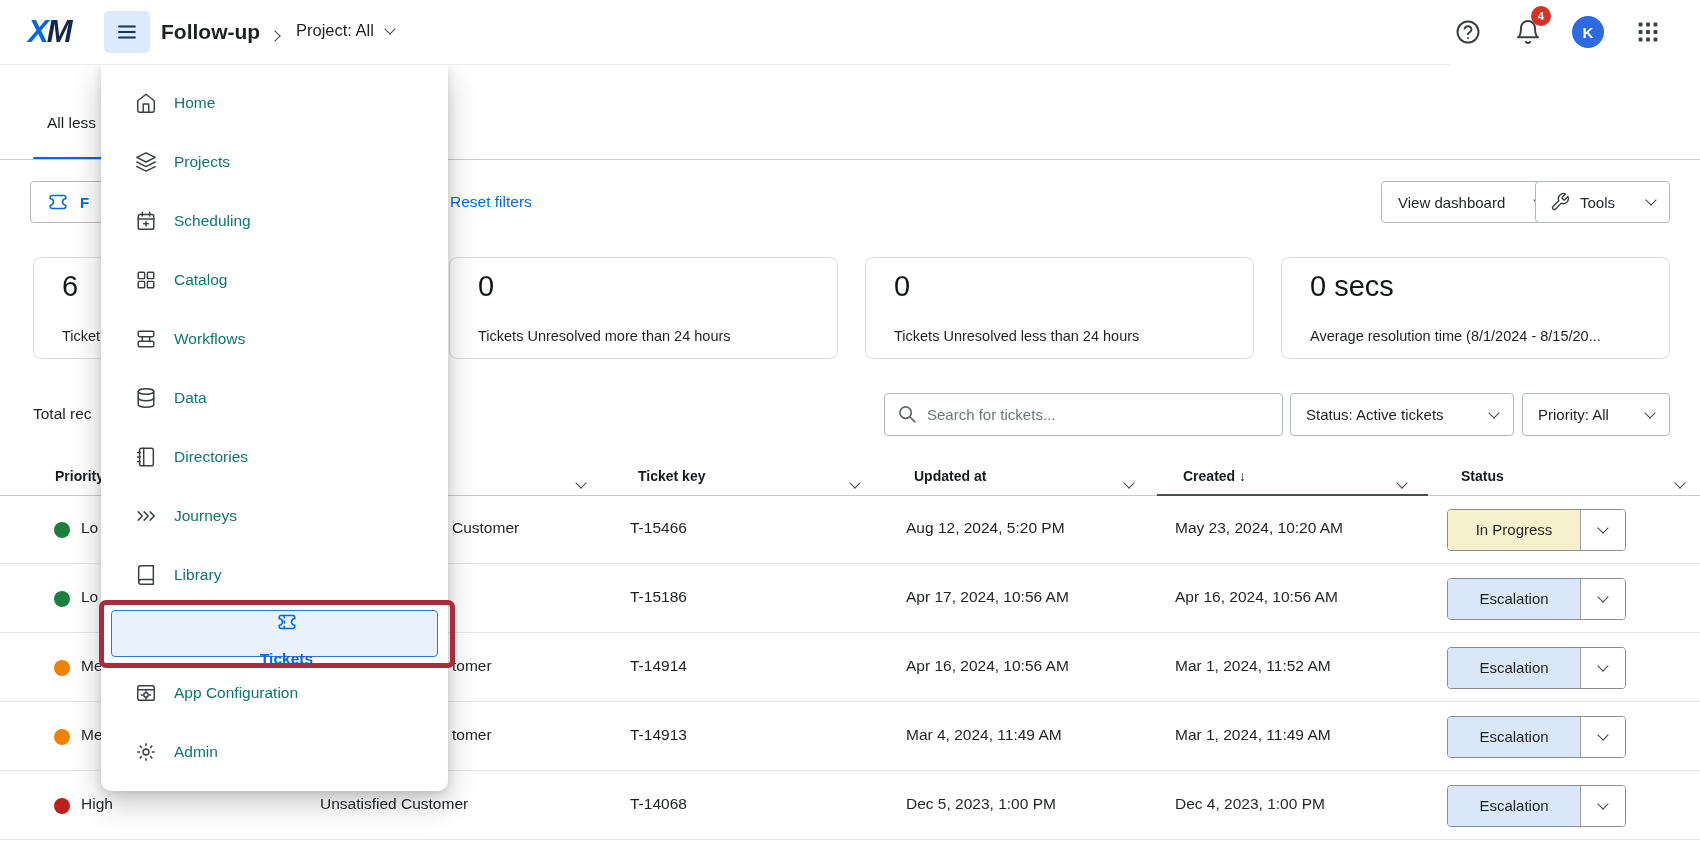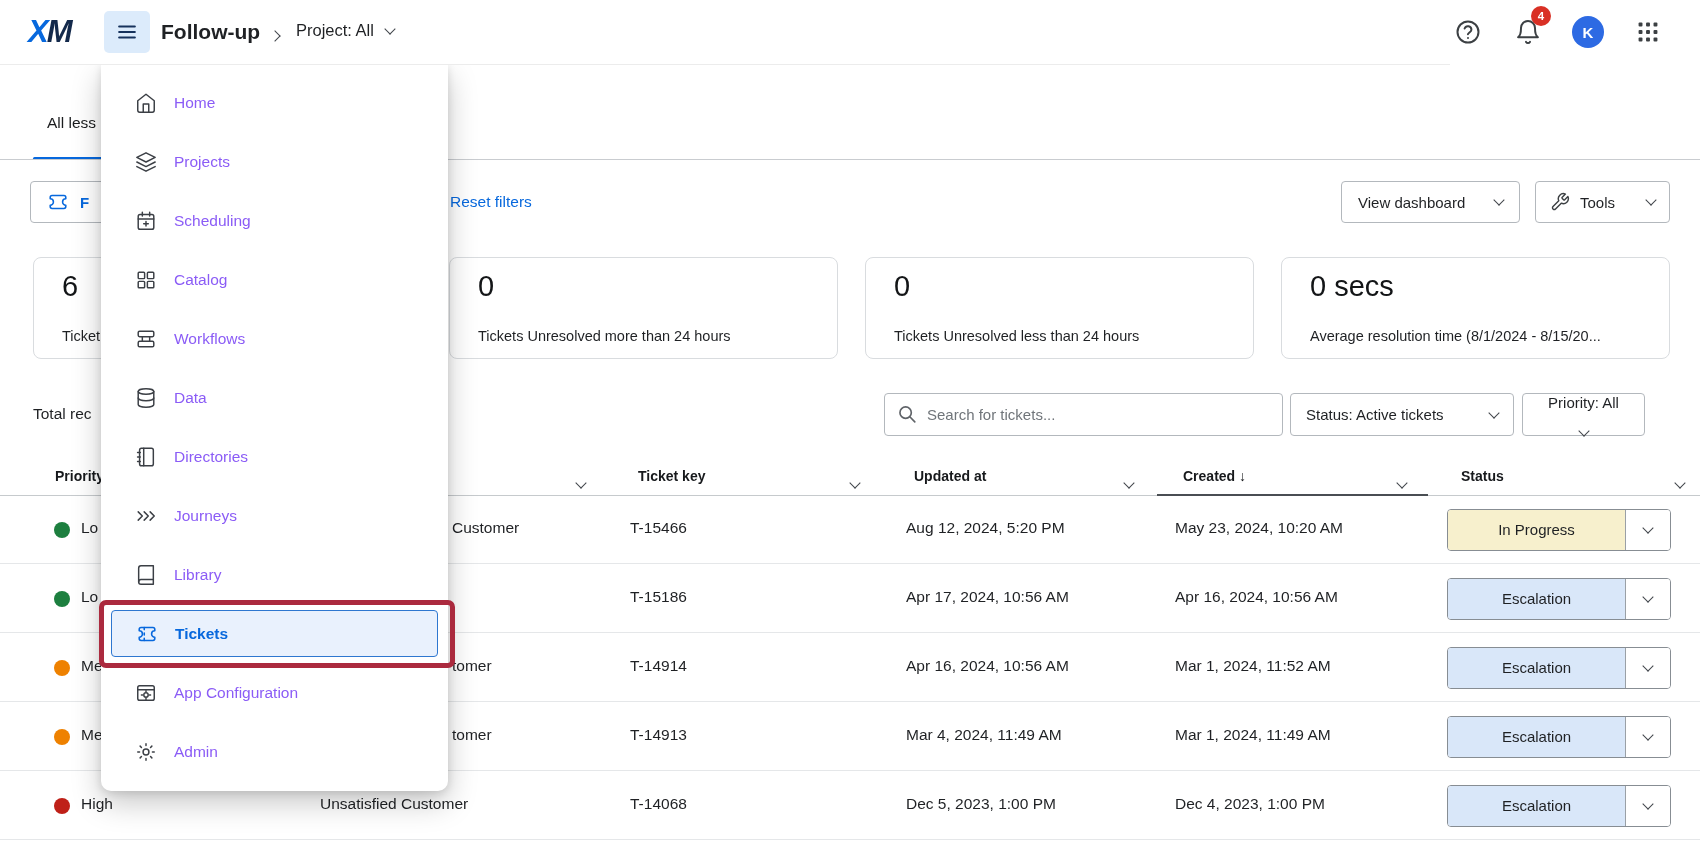--- a/index.html
+++ b/index.html
@@ -19,69 +19,69 @@
   .top-icon { position:absolute; top:16px; width:32px; height:32px; display:flex; align-items:center; justify-content:center; cursor:pointer; color:#3c4043; }
   .badge { position:absolute; left:1531px; top:6px; min-width:20px; height:20px; background:#d93025; border-radius:10px; color:#fff; font-size:11.5px; font-weight:bold; display:flex; align-items:center; justify-content:center; padding:0 5px; z-index:2; }
   .avatar { position:absolute; left:1572px; top:16px; width:32px; height:32px; border-radius:50%; background:#2d6ae3; color:#fff; font-size:15px; font-weight:bold; display:flex; align-items:center; justify-content:center; cursor:pointer; }
 
   
   .chev { display:inline-block; width:8px; height:8px; border-right:1.7px solid #41454a; border-bottom:1.7px solid #41454a; transform:rotate(45deg); margin-top:-4px; }
   .chev.right { transform:rotate(-45deg); margin-top:0; }
 
   
   .menu-panel { position:absolute; left:101px; top:65px; width:347px; height:726px; background:#fff; border-radius:0 0 10px 10px; box-shadow:0 12px 30px rgba(0,0,0,.22), 0 2px 8px rgba(0,0,0,.12); padding-top:8px; z-index:20; }
-  .menu-item { height:59px; display:flex; align-items:center; gap:17px; padding-left:34px; font-size:15.5px; color:#8b5cf6; cursor:pointer; }
-  .menu-item.active { height:47px; margin:6px 10px; padding-left:24px; background:#e9f1fd; border:1.5px solid #2e77d0; border-radius:4px; color:#0768dd; font-weight:700; }
+  .menu-item { height:59px; display:flex; align-items:center; gap:17px; padding-left:34px; font-size:15.5px; color:#0f766e; cursor:pointer; }
+  .menu-item.active { height:47px; margin:6px 10px; padding-left:24px; background:#e9f1fd; border:1.5px solid #2e77d0; border-radius:4px; color:#0768dd; font-weight:700;flex-direction:column; }
   .micon { width:22px; height:22px; display:flex; align-items:center; justify-content:center; color:#3b3f45; }
   .menu-item.active .micon { color:#0768dd; }
   .red-box { position:absolute; left:-2px; top:535px; width:356px; height:68px; border:5px solid #ab2a3e; border-radius:7px; pointer-events:none; z-index:25; }
 
   
   .main { position:absolute; inset:65px 0 0 0; z-index:1; }
   .tab-label { position:absolute; left:47px; top:49px; font-size:15.5px; font-weight:500; color:#1b1d1f; cursor:pointer; }
   .tab-underline { position:absolute; left:33px; top:92px; width:88px; height:3px; background:#0768dd; border-radius:2px; }
   .tabs-border { position:absolute; left:0; top:94px; width:1700px; height:1px; background:#c9ccd0; }
 
   .btn { position:absolute; height:42px; background:#fff; border:1px solid #b3b8bd; border-radius:4px; display:flex; align-items:center; font-size:15px; color:#1f2124; cursor:pointer; }
   .filter-btn { left:30px; top:116px; width:118px; gap:11px; padding-left:16px; color:#0768dd; font-weight:600; }
   .reset-link { position:absolute; left:450px; top:128px; font-size:15.5px; color:#0768dd; cursor:pointer; }
-  .dash-btn { left:1341px; top:116px; width:179px; justify-content:space-between; padding:0 16px; }
+  .dash-btn { left:1381px; top:116px; width:179px; justify-content:space-between; padding:0 16px; }
   .tools-btn { left:1535px; top:116px; width:135px; gap:10px; padding:0 14px; }
   .tools-btn .spacer { flex:1; }
 
   .card { position:absolute; top:192px; width:389px; height:102px; border:1px solid #d9dcdf; border-radius:8px; background:#fff; }
   .card .num { position:absolute; left:28px; top:12px; font-size:29px; color:#131517; }
   .card .lbl { position:absolute; left:28px; top:70px; font-size:14.5px; color:#1f2124; white-space:nowrap; }
 
   .total-rec { position:absolute; left:33px; top:340px; font-size:15.5px; color:#1f2124; }
   .search-box { position:absolute; left:884px; top:328px; width:399px; height:43px; border:1px solid #b3b8bd; border-radius:4px; background:#fff; }
   .search-box input { position:absolute; left:42px; top:0; width:350px; height:41px; border:none; outline:none; font-size:15px; font-family:inherit; color:#1f2124; }
   .search-box input::placeholder { color:#70757a; }
   .search-box .mag { position:absolute; left:11px; top:9px; color:#5f6368; }
   .drop { position:absolute; top:328px; height:43px; background:#fff; border:1px solid #b3b8bd; border-radius:4px; display:flex; align-items:center; justify-content:space-between; padding:0 15px; font-size:15px; cursor:pointer; }
   .status-drop { left:1290px; width:224px; }
-  .priority-drop { left:1522px; width:123px;flex-direction:column; }
+  .priority-drop { left:1522px; width:148px; }
 
   
   .thead { position:absolute; left:0; top:396px; width:1700px; height:34px; }
   .th { position:absolute; top:7px; font-size:14px; font-weight:600; color:#17191c; white-space:nowrap;padding-left:8px; }
   .th-chev { position:absolute; top:12px; cursor:pointer; }
   .thead-border { position:absolute; left:0; top:430px; width:1700px; height:1px; background:#c6cacd; }
   .sort-underline { position:absolute; left:1157px; top:428.5px; width:271px; height:2.5px; background:#4a4e53; }
 
   .trow { position:absolute; left:0; width:1700px; height:69px; border-bottom:1px solid #e5e7e9; cursor:pointer; }
   .dot { position:absolute; left:54px; top:26.5px; width:16px; height:16px; border-radius:50%; }
   .cell { position:absolute; top:24px; font-size:15.5px; color:#1f2124; white-space:nowrap; }
   .c-priority { left:81px; }
   .c-name { left:320px; }
   .c-name.shifted { left:452px; }
   .c-key { left:630px; }
   .c-upd { left:906px; }
   .c-cre { left:1175px; }
-  .status-ctl { position:absolute; left:1447px; top:13.5px; width:224px; height:42px; border:1px solid #878d93; border-radius:4px; overflow:hidden; display:flex; background:#fff; }
+  .status-ctl { position:absolute; left:1447px; top:13.5px; width:179px; height:42px; border:1px solid #878d93; border-radius:4px; overflow:hidden; display:flex; background:#fff; }
   .status-main { flex:1; display:flex; align-items:center; justify-content:center; font-size:15px; color:#1f2124; }
   .status-chev { width:45px; border-left:1px solid #9aa0a6; background:#fff; display:flex; align-items:center; justify-content:center; cursor:pointer; }
 </style>
 </head>
 <body>
 
 <div class="screen">
 
   <div class="main">
 

